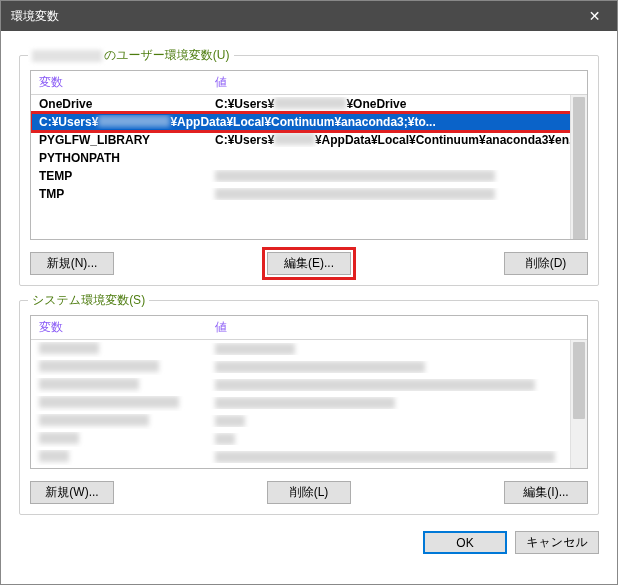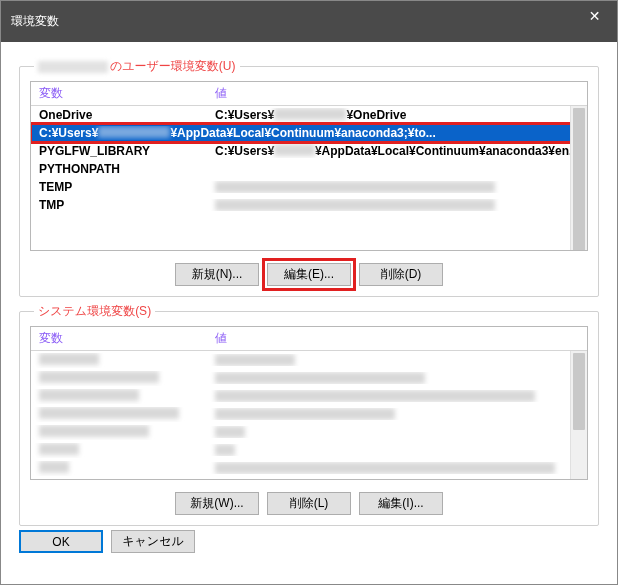--- a/index.html
+++ b/index.html
@@ -8,21 +8,21 @@
   font-size: 12px;
   background: #fff;
   width: 618px;
   height: 585px;
   overflow: hidden;
   border: 1px solid #888;
 }
 .titlebar {
   background: #4a4a4a;
   color: #fff;
-  height: 41px;
+  height: 30px;
   display: flex;
   align-items: center;
   padding: 0 10px;
   position: relative;
 }
 .titlebar .title { font-size: 12px; }
 .titlebar .close {
   position: absolute;
   right: 0; top: 0;
   width: 45px; height: 30px;
@@ -36,25 +36,25 @@
 .group {
   border: 1px solid #d0d0d0;
   border-radius: 2px;
   padding: 10px 10px 10px 10px;
   margin-top: 14px;
   position: relative;
 }
 .group-label {
   position: absolute;
   top: -9px;
-  left: 14px;
+  left: 8px;
   background: #fff;
   padding: 0 4px;
   font-size: 12px;
-  color: #ef4444;
+  color: #4d7c0f;
 }
 .group-label .blur-box {
   display: inline-block;
   width: 70px; height: 12px;
   background: #e2e2e2;
   vertical-align: middle;
   filter: blur(2px);
   margin-right: 2px;
 }
 .table-wrap {
@@ -118,21 +118,21 @@
   background: #f0f0f0;
   border-left: 1px solid #e0e0e0;
 }
 .scroll-thumb {
   background: #c8c8c8;
   margin: 2px;
   border-radius: 1px;
 }
 .btn-row {
   display: flex;
-  justify-content: center;
+  justify-content: space-between;
   gap: 8px;
   margin-top: 12px;
 }
 .btn {
   min-width: 84px;
   height: 23px;
   background: #e1e1e1;
   border: 1px solid #adadad;
   font-size: 12px;
   font-family: inherit;
@@ -142,22 +142,23 @@
 .btn.highlight {
   outline: 3px solid #e12020;
   outline-offset: 2px;
 }
 .btn.primary {
   border: 1px solid #0078d7;
   box-shadow: inset 0 0 0 1px #0078d7;
 }
 .footer {
   display: flex;
+  justify-content: flex-end;
   gap: 8px;
-  margin-top: 4px;
+  margin-top: 16px;
 }
 </style>
 </head>
 <body>
 
 <div class="titlebar">
   <span class="title">環境変数</span>
   <span class="close">✕</span>
 </div>
 

